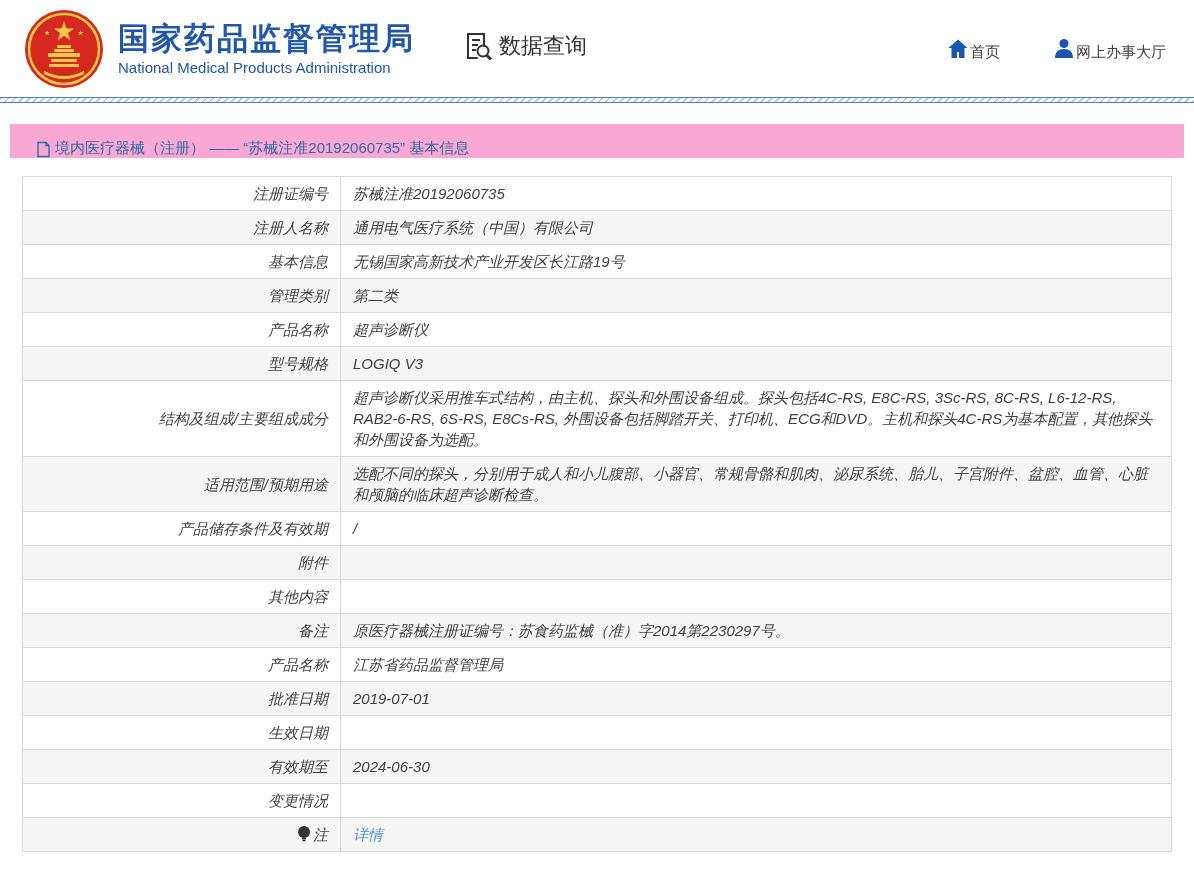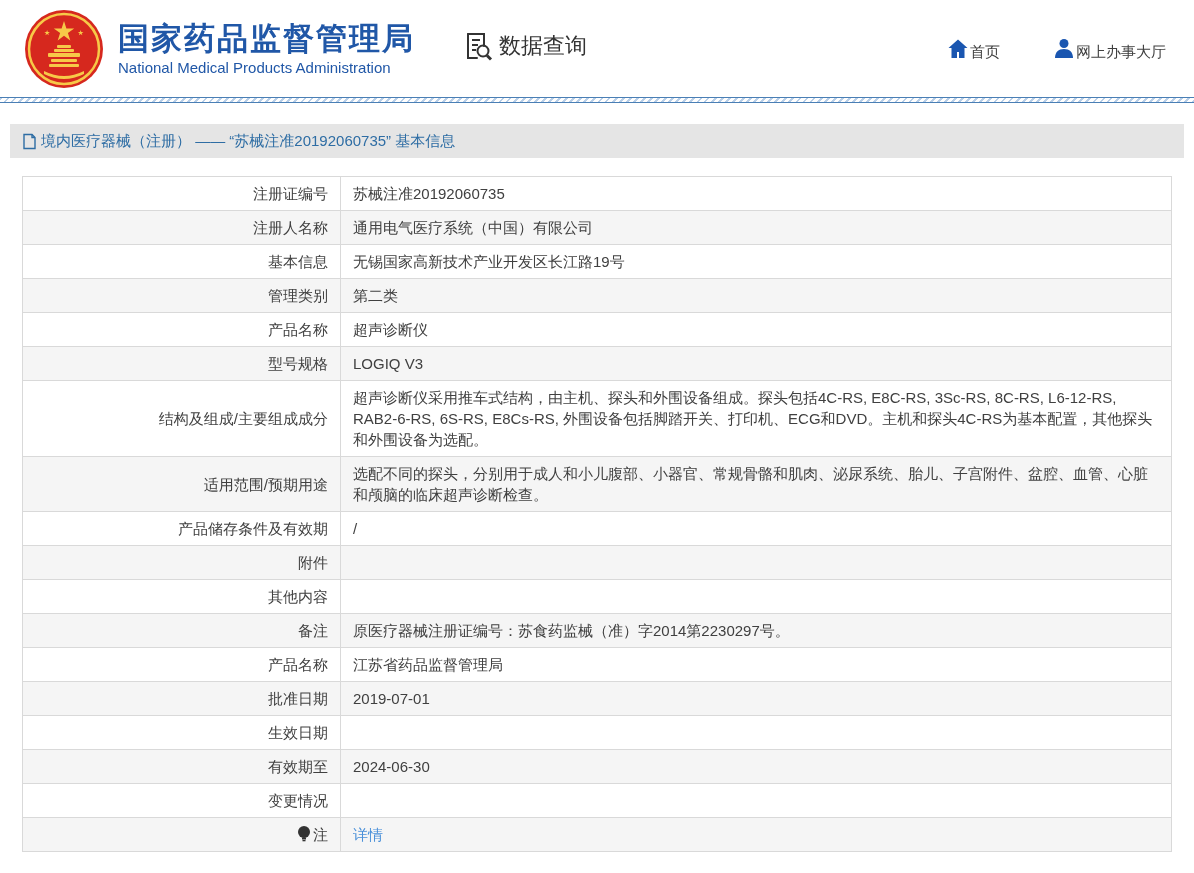--- a/index.html
+++ b/index.html
@@ -63,41 +63,42 @@
   .divider-band {
     height: 6px;
     border-top: 1px solid #4a7fb5;
     border-bottom: 1px solid #4a7fb5;
     background: repeating-linear-gradient(135deg, #b9cfe8 0px, #b9cfe8 2px, #ffffff 2px, #ffffff 5px);
   }
   
   .breadcrumb {
     margin: 21px 10px 0 10px;
     height: 34px;
-    background: #e5e5e5;
-    display: flex;
-    align-items: center;
-    padding-left: 12px;
+    background: #f9a8d4;
+    display: flex;
+    align-items: flex-end;
+    padding-left: 26px;
     font-size: 15px;
     color: #2e6da4;
   }
   .breadcrumb .doc-icon { width: 15px; height: 17px; margin-right: 4px; flex: 0 0 auto; }
   
   .table-wrap { margin: 18px 22px 0 22px; }
   table.info-table {
     width: 100%;
     border-collapse: collapse;
     table-layout: fixed;
     font-size: 15px;
   }
   table.info-table td {
     border: 1px solid #d9d9d9;
     padding: 6px 12px;
     line-height: 21px;
     vertical-align: middle;
+    font-style: italic;
   }
   table.info-table tr:nth-child(even) { background: #f5f5f5; }
   table.info-table tr:nth-child(odd) { background: #ffffff; }
   td.label-cell {
     width: 318px;
     text-align: right;
     color: #404040;
     padding-right: 14px;
   }
   td.value-cell { color: #404040; margin-left: 7px; }

